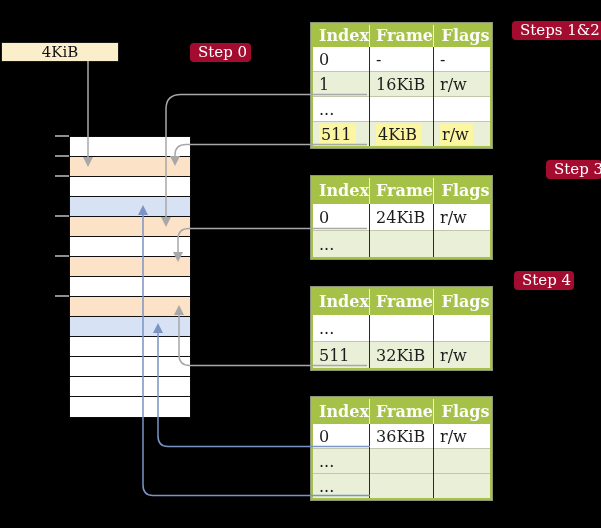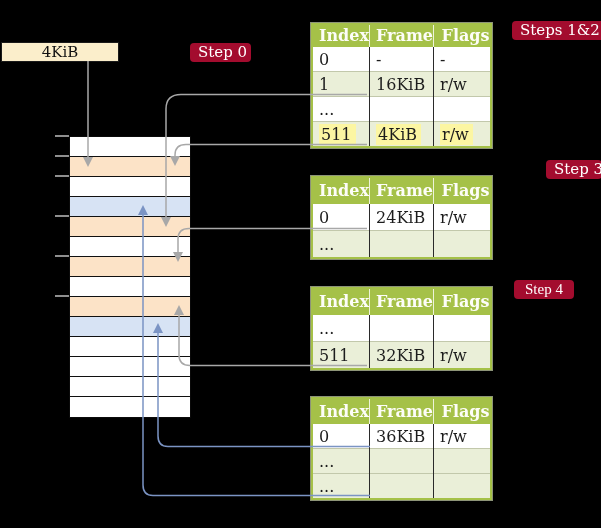--- a/index.html
+++ b/index.html
@@ -32,21 +32,21 @@
 
   
   .steplabel{
     position:absolute;background:var(--label-red);color:#fff;
     font-size:15px;line-height:19px;height:19px;text-align:center;
     border-radius:4px;padding:0 8px;z-index:6;white-space:nowrap;
   }
   #step0{left:190px;top:43px;width:45px;}
   #steps12{left:512px;top:21px;width:74px;border-radius:4px 0 0 4px;}
   #step3{left:546px;top:160px;width:40px;}
-  #step4{left:514px;top:280px;width:44px;font-family:Liberation Serif, serif;}
+  #step4{left:514px;top:271px;width:44px;}
 
   
   .strip{
     position:absolute;left:69px;top:136px;width:120px;height:280px;
     border:1px solid #0a0a0a;background:#fff;z-index:1;
   }
   .mem-row{height:20px;box-sizing:border-box;border-bottom:1px solid #101010;}
   .mem-row:last-child{border-bottom:none;height:19px;}
   .mem-row.plain{background:#ffffff;}
   .mem-row.frame{background:var(--frame-peach);}

